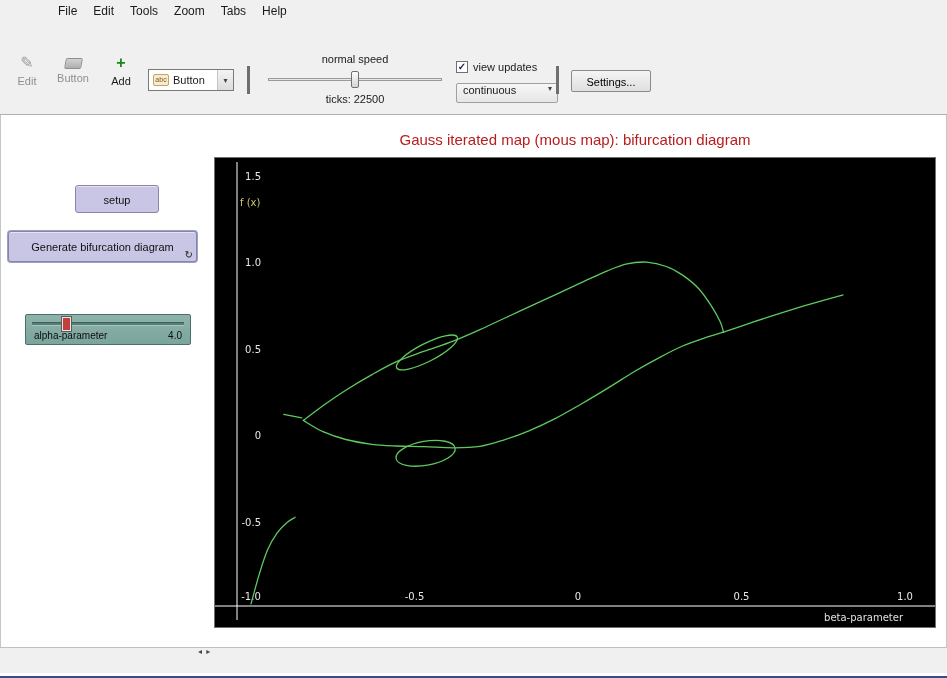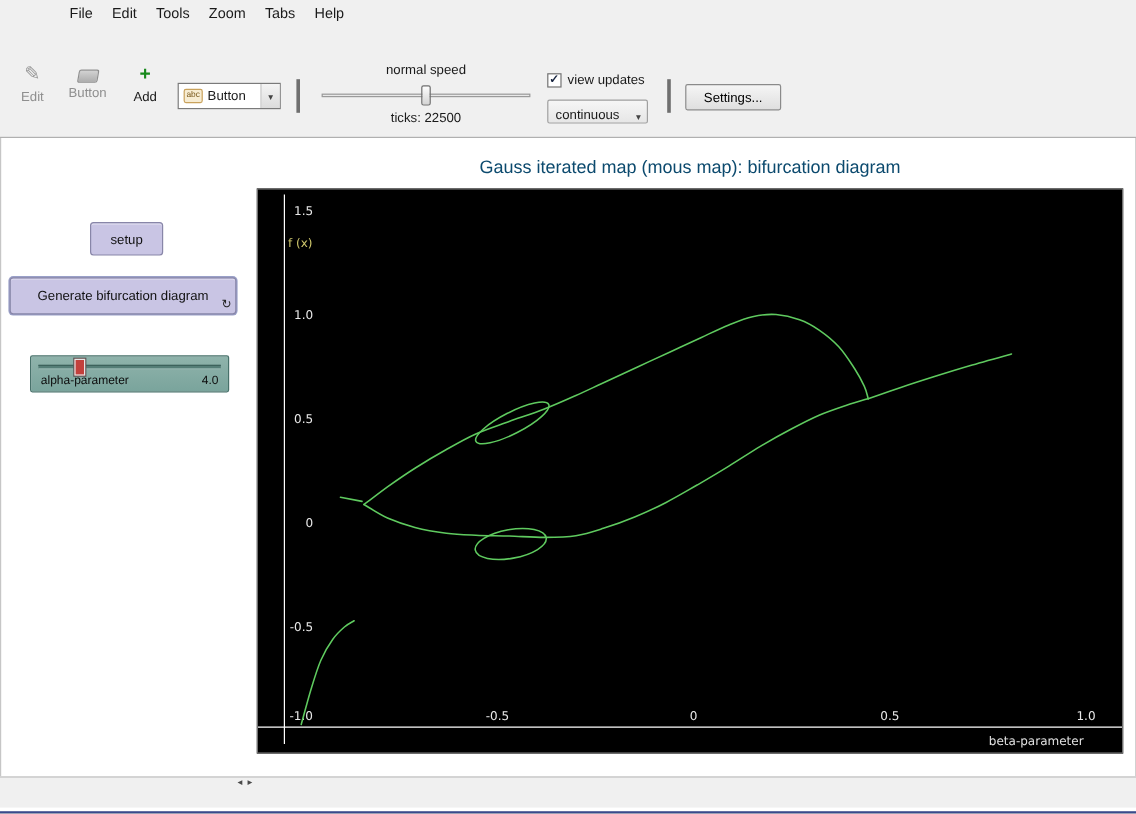--- a/index.html
+++ b/index.html
@@ -40,39 +40,39 @@
   .speed-label,.ticks-label{position:absolute;left:262px;width:186px;text-align:center;}
   .speed-label{top:7px;}
   .ticks-label{top:47px;}
   .speed-slider{position:absolute;left:268px;top:25px;width:174px;height:18px;}
   .speed-track{position:absolute;left:0;right:0;top:7px;height:3px;background:#e8e8e8;border:1px solid #9a9a9a;}
   .speed-thumb{position:absolute;left:calc(50% - 4px);top:0;width:8px;height:17px;
     background:linear-gradient(#fdfdfd,#d4d4d4);border:1px solid #6f6f6f;border-radius:2px;}
   .cb-row{position:absolute;left:456px;top:15px;display:flex;align-items:center;gap:5px;}
   .checkbox{width:12px;height:12px;background:#fff;border:1px solid #707070;font-size:10px;
     line-height:10px;text-align:center;color:#16233f;font-weight:bold;}
-  .combo{position:absolute;left:456px;top:37px;width:84px;height:20px;border:1px solid #a0a0a0;
-    background:linear-gradient(#f6f6f6,#e6e6e6);display:flex;align-items:flex-end;padding-left:6px;border-radius:2px;}
+  .combo{position:absolute;left:456px;top:37px;width:102px;height:20px;border:1px solid #a0a0a0;
+    background:linear-gradient(#f6f6f6,#e6e6e6);display:flex;align-items:flex-start;padding-left:6px;border-radius:2px;}
   .combo .arrow{margin-left:auto;margin-right:5px;font-size:8px;color:#444;}
   .settings-btn{position:absolute;left:571px;top:24px;width:80px;height:22px;
     background:linear-gradient(#f5f5f5,#dfdfdf);border:1px solid #8a8a8a;border-radius:2px;
     font-family:"Liberation Sans",sans-serif;font-size:11px;text-align:center;line-height:20px;}
   
   .canvas{position:absolute;left:0;top:115px;width:947px;height:532px;background:#ffffff;
     border-left:1px solid #c6c6c6;border-right:1px solid #c6c6c6;}
   .canvas-title{position:absolute;left:213px;top:16px;width:722px;text-align:center;
-    font-size:15px;color:#0c4a6e;}
+    font-size:15px;color:#b91c1c;}
   .nl-button{position:absolute;background:#c9c5e4;border:1px solid #8886a8;border-radius:3px;
     box-shadow:inset 0 1px 0 #e6e4f2;font-family:"Liberation Sans",sans-serif;font-size:11px;
     color:#111;text-align:center;}
-  .nl-button.setup{left:74px;top:70px;width:61px;height:28px;line-height:26px;text-align:center;}
+  .nl-button.setup{left:74px;top:70px;width:84px;height:28px;line-height:26px;text-align:center;}
   .nl-button.generate{left:7px;top:116px;width:189px;height:31px;line-height:29px;
     box-shadow:inset 0 1px 0 #e6e4f2,0 0 0 1px #9aa0c8;}
   .forever-icon{position:absolute;right:3px;bottom:1px;font-size:10px;line-height:10px;color:#222;}
-  .nl-slider{position:absolute;left:24px;top:181px;width:166px;height:31px;
+  .nl-slider{position:absolute;left:24px;top:199px;width:166px;height:31px;
     background:linear-gradient(#8fb3ab,#7aa49c);border:1px solid #47716a;border-radius:2px;}
   .nl-slider .groove{position:absolute;left:6px;right:6px;top:7px;height:4px;background:#557e77;
     border-top:1px solid #3d625c;border-bottom:1px solid #a8c6c0;}
   .nl-slider .handle{position:absolute;left:36px;top:2px;width:9px;height:14px;background:#c2403c;
     border:1px solid #e6e6e6;box-shadow:0 0 0 1px #5a5a5a;}
   .nl-slider .s-label{position:absolute;left:8px;bottom:3px;font-size:10px;color:#0c0c0c;}
   .nl-slider .s-value{position:absolute;right:8px;bottom:3px;font-size:10px;color:#0c0c0c;}
   
   .plot{position:absolute;left:213px;top:42px;width:722px;height:471px;background:#000;
     border:1px solid #707070;}

